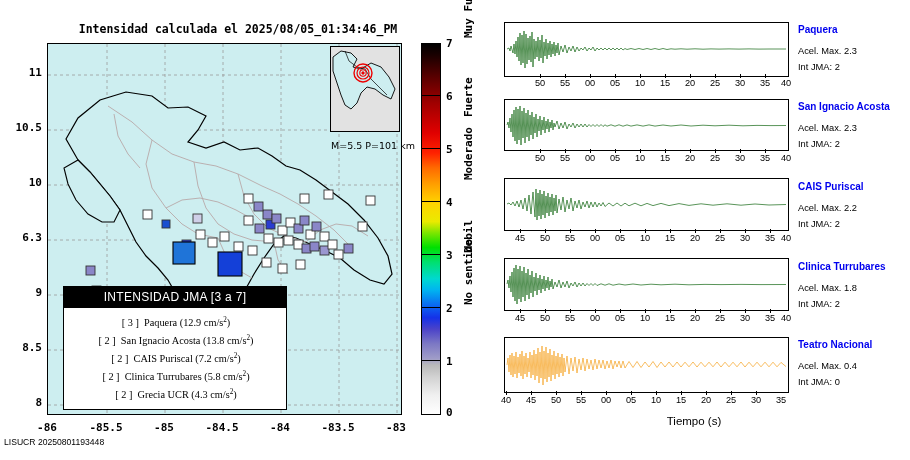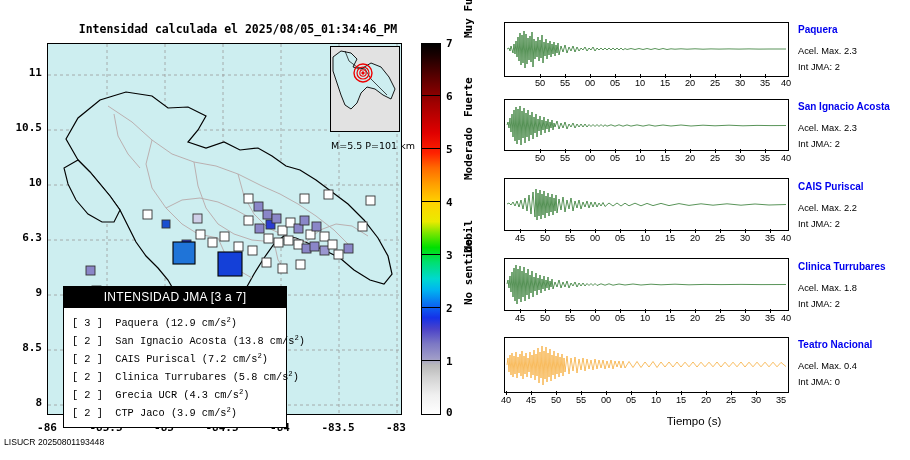--- a/index.html
+++ b/index.html
@@ -18,21 +18,21 @@
   #inset{left:330px;top:46px;width:70px;height:86px;border:1.2px solid #000;
     background:#e2e2e2;box-sizing:border-box;overflow:hidden;}
   #inset-caption{left:331px;top:140px;font-family:"DejaVu Sans",sans-serif;
     font-size:9.5px;color:#000;white-space:nowrap;}
   #legend-box{left:63px;top:286px;width:224px;border:1.2px solid #000;background:#fff;
     box-sizing:border-box;}
   #legend-head{background:#000;color:#fff;text-align:center;font-size:12px;
     padding:3px 0 4px 0;letter-spacing:.3px;font-family:"Liberation Sans",sans-serif;}
   #legend-list{padding:5px 6px 6px 8px;}
   .legend-row{font-size:10.3px;color:#000;line-height:14.6px;white-space:nowrap;
-    font-family:Liberation Mono, monospace;}
+    font-family:Liberation Serif, serif;text-align:center;}
   .legend-row sup{font-size:7.2px;}
   #cbar-wrap{left:421px;top:43px;width:20px;height:372px;border:1px solid #000;
     box-sizing:border-box;}
   #cbar{width:100%;height:100%;
     background:linear-gradient(to top,
       #ffffff 0%, #f0f0f0 5%, #d2d2d2 10%, #b9b9b9 13.2%,
       #9f9cc8 15%, #7c78c4 19%, #4a42c9 23%,
       #1531e8 26%, #0a6bf2 29.5%, #00b4f0 33.5%,
       #00d8d0 36.5%, #00e070 41%, #00e000 45%,
       #7ee600 49%, #eaea00 52%, #ffd400 57%,
@@ -224,26 +224,20 @@
       &nbsp;<span>Clinica Turrubares</span>
       (<span>5.8</span>
       <span>cm/s</span><sup>2</sup>)
     </div>
     <div class="legend-row">
       <span>[ 2 ]</span>
       &nbsp;<span>Grecia UCR</span>
       (<span>4.3</span>
       <span>cm/s</span><sup>2</sup>)
     </div>
-    <div class="legend-row">
-      <span>[ 2 ]</span>
-      &nbsp;<span>CTP Jaco</span>
-      (<span>3.9</span>
-      <span>cm/s</span><sup>2</sup>)
-    </div>
   </div>
 </div>
 
 <div class="abs" id="cbar-wrap">
   <div id="cbar"></div>
 </div>
 <div class="cb-mark" style="top:95px;"></div>
 <div class="cb-mark" style="top:148px;"></div>
 <div class="cb-mark" style="top:201px;"></div>
 <div class="cb-mark" style="top:254px;"></div>

